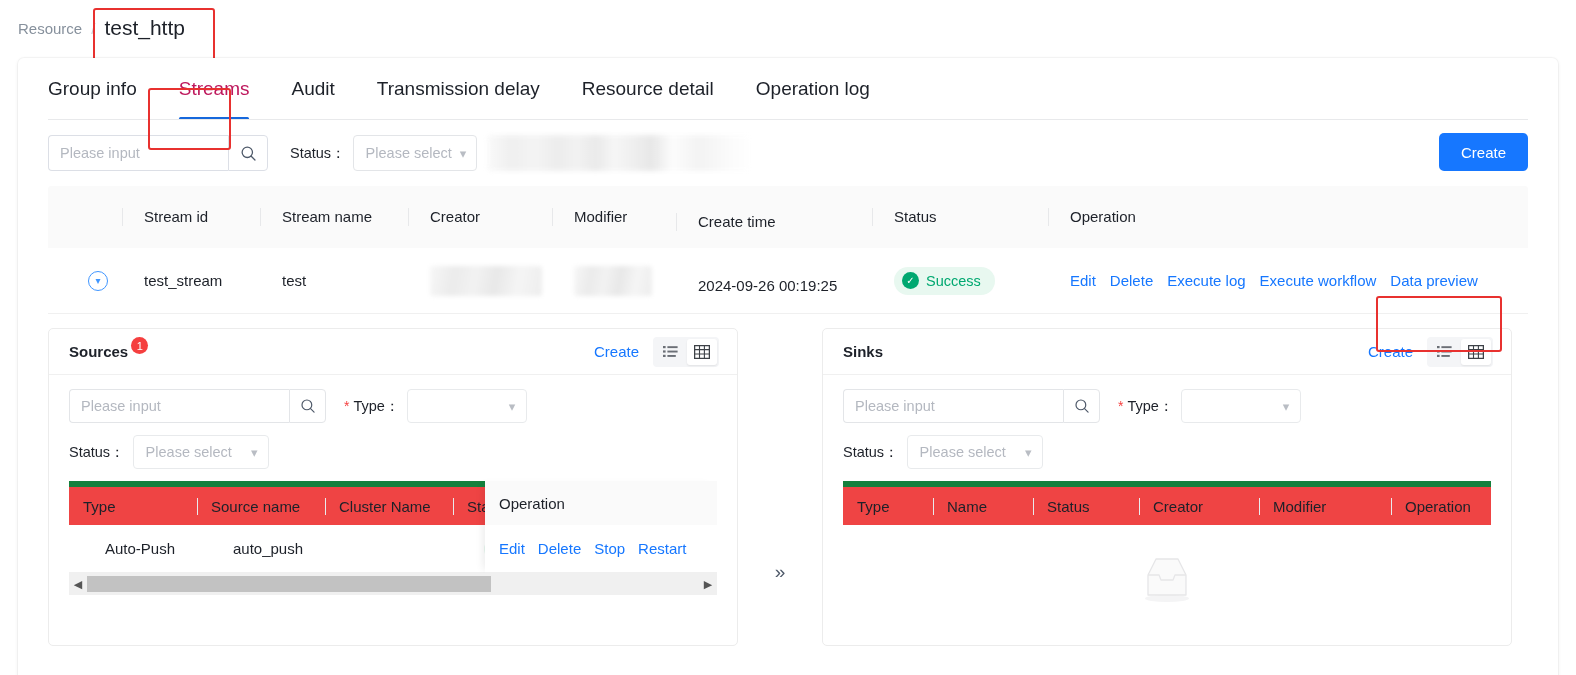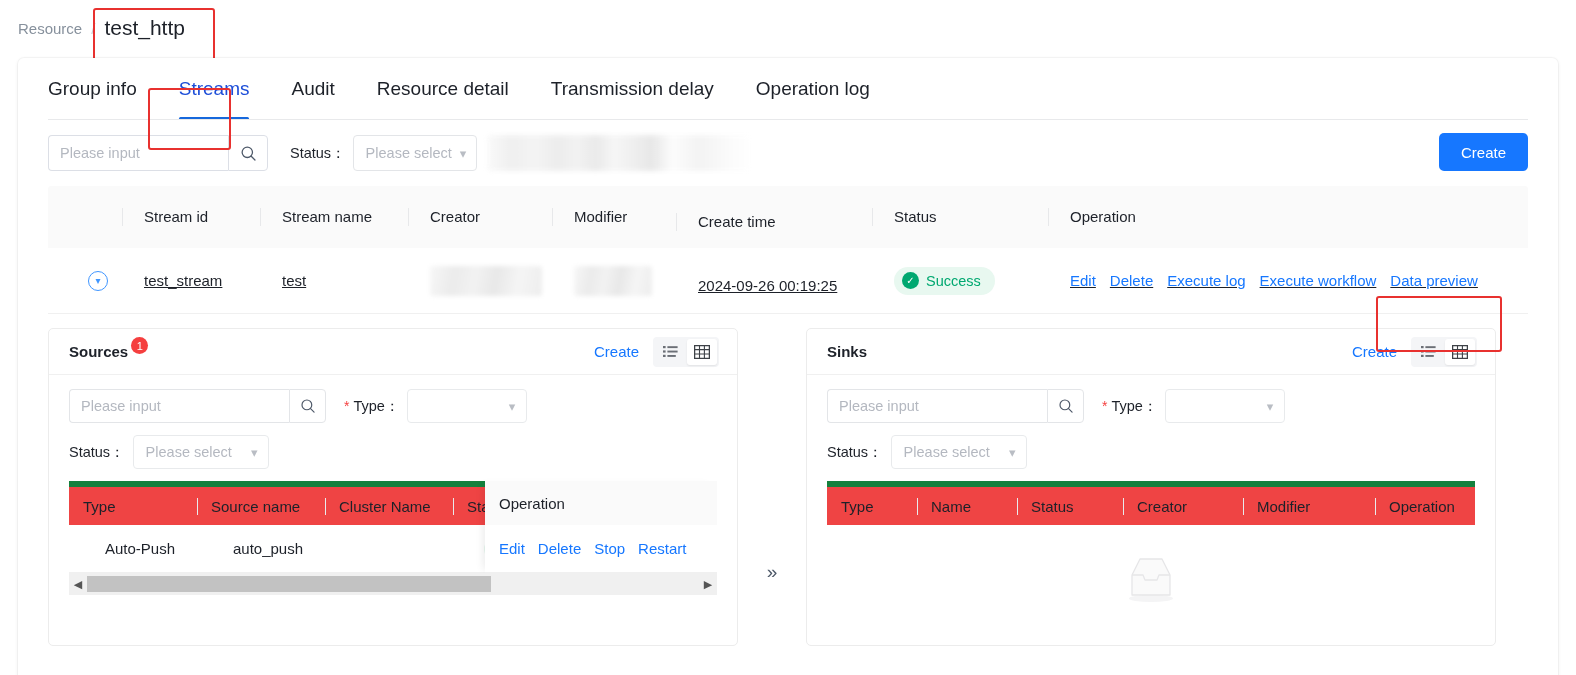--- a/index.html
+++ b/index.html
@@ -57,21 +57,21 @@
   .tab {
     position: relative;
     font-size: 19px;
     color: #1d2129;
     padding: 0 0 0 0;
     margin-right: 42px;
     height: 62px; line-height: 62px;
     cursor: pointer;
     white-space: nowrap;
   }
-  .tab.active { color: #1d4ed8; }
+  .tab.active { color: #be185d; }
   .tab.active .tab-underline {
     position: absolute; left: 0; right: 0; bottom: 0;
     height: 3px; background: #1668dc; border-radius: 2px;
   }
   .tab-highlight {
     position: absolute;
     left: 148px; top: 88px;
     width: 83px; height: 62px;
     border: 2px solid #e8312f; border-radius: 3px;
     pointer-events: none;
@@ -156,21 +156,21 @@
   .mt-head .th:not(:first-child)::before {
     content: ""; position: absolute; left: 0; top: 1px;
     width: 1px; height: 18px; background: #e7e8ea;
   }
   .mt-row {
     display: flex; align-items: center;
     height: 66px;
     background: #fff;
     border-bottom: 1px solid #f0f0f0;
   }
-  .mt-row .td { font-size: 15px; color: #1d2129; padding-left: 22px; text-decoration: underline; }
+  .mt-row .td { font-size: 15px; color: #1d2129; padding-left: 22px; }
 
   .c-expand { width: 74px; display:flex; justify-content:flex-end; padding-right:14px;}
   .c-id     { width: 138px; }
   .c-name   { width: 148px; }
   .c-creator{ width: 144px; }
   .c-mod    { width: 124px; }
   .c-time   { width: 196px; margin-top: 9px; }
   .c-status { width: 176px; }
   .c-op     { flex: 1; }
 
@@ -212,21 +212,21 @@
     left: 1376px; top: 296px;
     width: 126px; height: 56px;
     border: 2px solid #e8312f; border-radius: 3px;
     pointer-events: none; z-index: 6;
   }
 
   
   .detail {
     display: flex; align-items: stretch;
     margin: 14px 30px 0 30px;
-    gap: 0;
+    gap: 8px;
   }
   .panel {
     width: 690px;
     border: 1px solid #ececec;
     border-radius: 5px;
     background: #fff;
     overflow: hidden;
     position: relative;
   }
   .panel-head {
@@ -393,24 +393,24 @@
       <span>Group info</span>
     </div>
     <div class="tab active">
       <span>Streams</span>
       <span class="tab-underline"></span>
     </div>
     <div class="tab">
       <span>Audit</span>
     </div>
     <div class="tab">
+      <span>Transmission delay</span>
+    </div>
+    <div class="tab">
       <span>Resource detail</span>
-    </div>
-    <div class="tab">
-      <span>Transmission delay</span>
     </div>
     <div class="tab">
       <span>Operation log</span>
     </div>
   </div>
 
   <div class="toolbar">
     <div class="search-box">
       <input type="text" placeholder="Please input" style="">
       <div class="search-btn">

